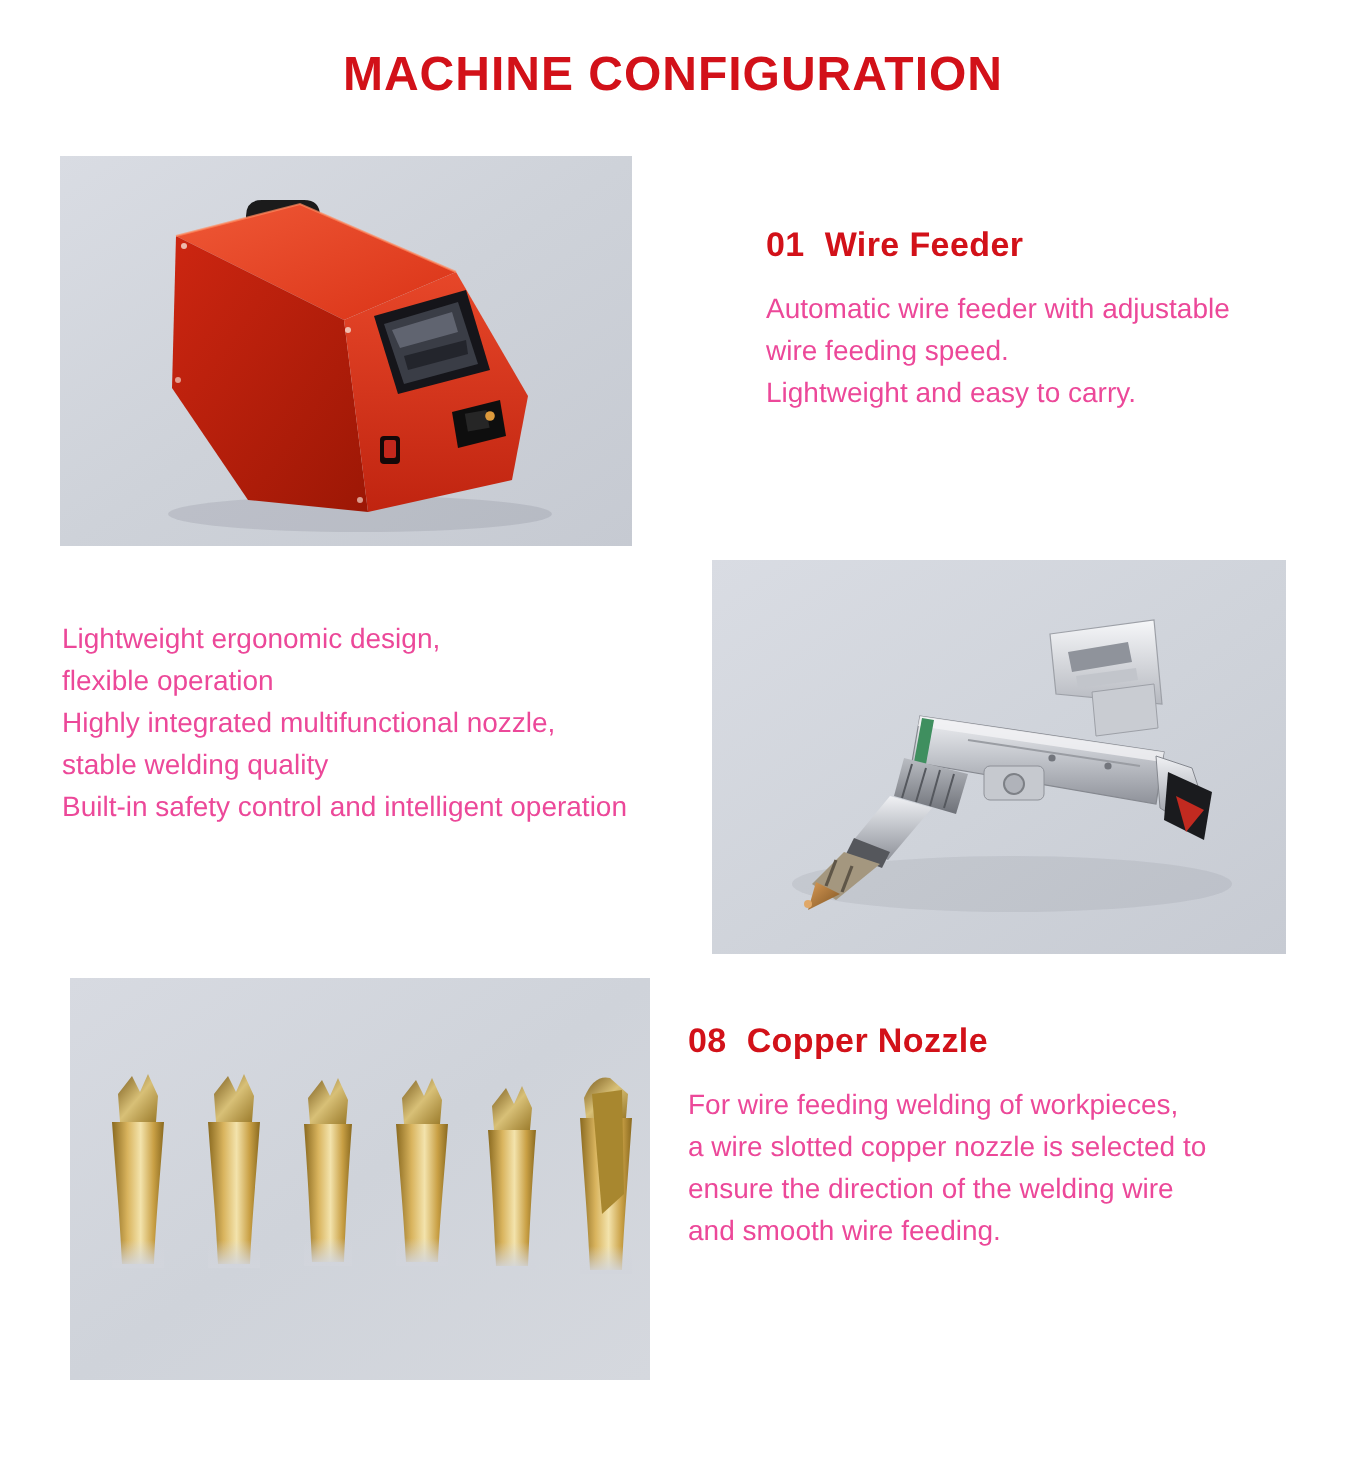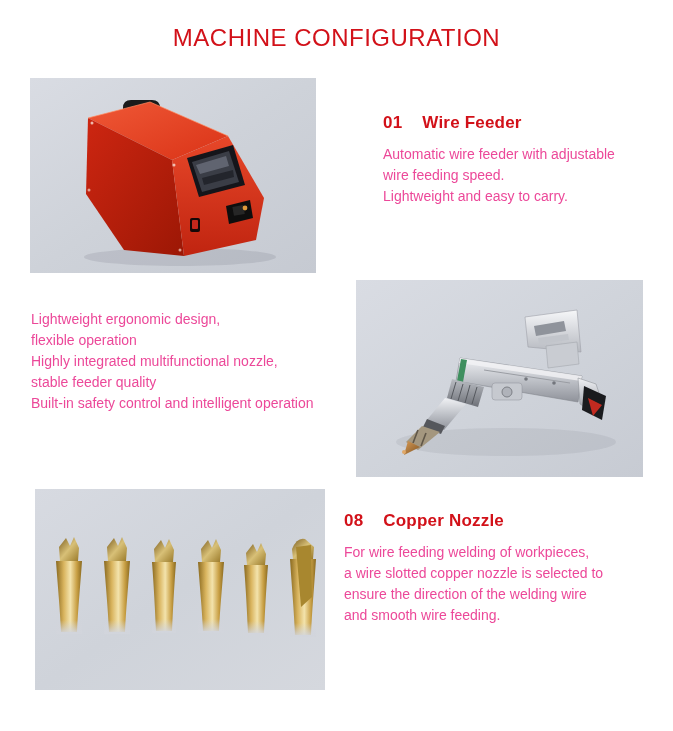--- a/index.html
+++ b/index.html
@@ -4,33 +4,33 @@
 <style>
   * { margin:0; padding:0; box-sizing:border-box; }
   html,body { background:#ffffff; }
   body { font-family:"Liberation Sans", sans-serif; }
   .page {
     position:relative; width:673px; height:731px; background:#ffffff;
     overflow:hidden; margin:0 auto;
   }
   .main-title {
     position:absolute; top:24px; left:0; width:673px;
-    text-align:center; font-size:24px; font-weight:normal;
+    text-align:center; font-size:24px; font-weight:bold;
     letter-spacing:0.5px; color:#d21119;
   }
   .photo {
     position:absolute; display:block;
   }
   .photo svg { display:block; }
   .sec-text { position:absolute; }
   .sec-heading {
     font-size:17px; font-weight:bold; color:#d21119;
     margin-bottom:11px; letter-spacing:0.2px;
   }
-  .sec-heading .sec-num { margin-right:20px; }
+  .sec-heading .sec-num { margin-right:10px; }
   .sec-line {
     font-size:14px; color:#ec4899; line-height:21px;
   }
   #text-1 { left:383px; top:113px; width:275px; }
   #text-2 { left:31px;  top:309px; width:320px; }
   #text-3 { left:344px; top:511px; width:315px; }
   #photo-1 { left:30px;  top:78px;  }
   #photo-2 { left:356px; top:280px; }
   #photo-3 { left:35px;  top:489px; }
 </style>
@@ -91,21 +91,21 @@
     </div>
     <div class="sec-line">Automatic wire feeder with adjustable</div>
     <div class="sec-line">wire feeding speed.</div>
     <div class="sec-line">Lightweight and easy to carry.</div>
   </div>
 
   <div class="sec-text" id="text-2">
     <div class="sec-line">Lightweight ergonomic design,</div>
     <div class="sec-line">flexible operation</div>
     <div class="sec-line">Highly integrated multifunctional nozzle,</div>
-    <div class="sec-line">stable feeder quality</div>
+    <div class="sec-line">stable welding quality</div>
     <div class="sec-line">Built-in safety control and intelligent operation</div>
   </div>
 
   <div class="photo" id="photo-2">
     <svg width="287" height="197" viewBox="0 0 287 197">
       <defs>
         <linearGradient id="bg2" x1="0" y1="0" x2="1" y2="1">
           <stop offset="0" stop-color="#d9dce3"></stop>
             <stop offset="0.55" stop-color="#cfd3da"></stop>
             <stop offset="1" stop-color="#c7cbd3"></stop>

